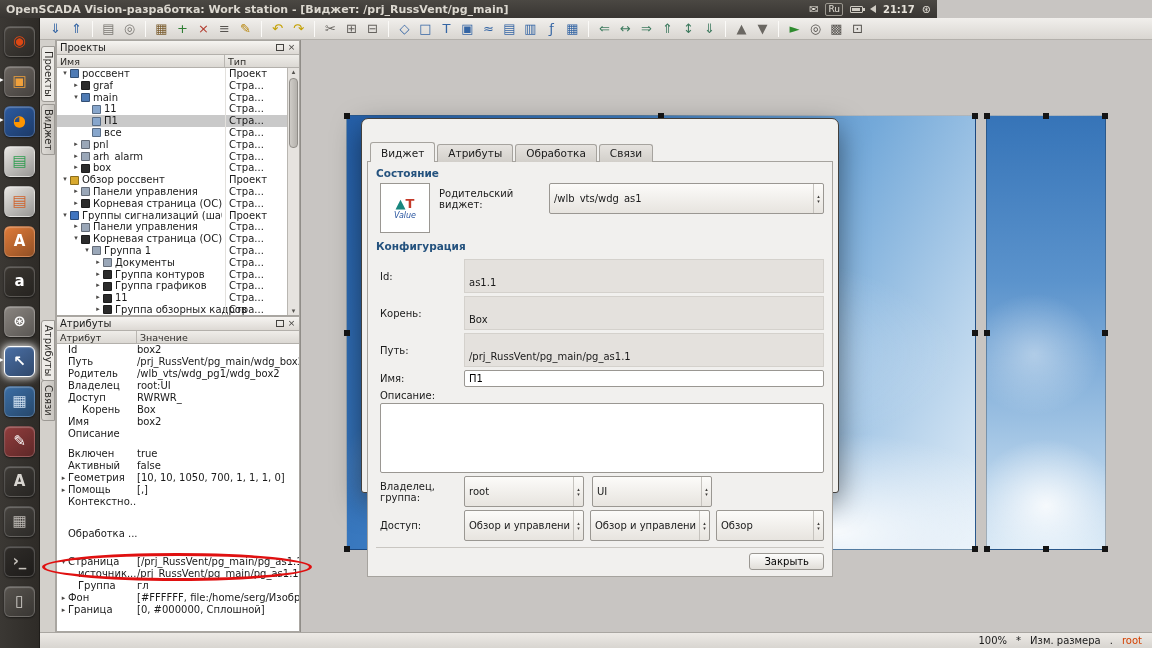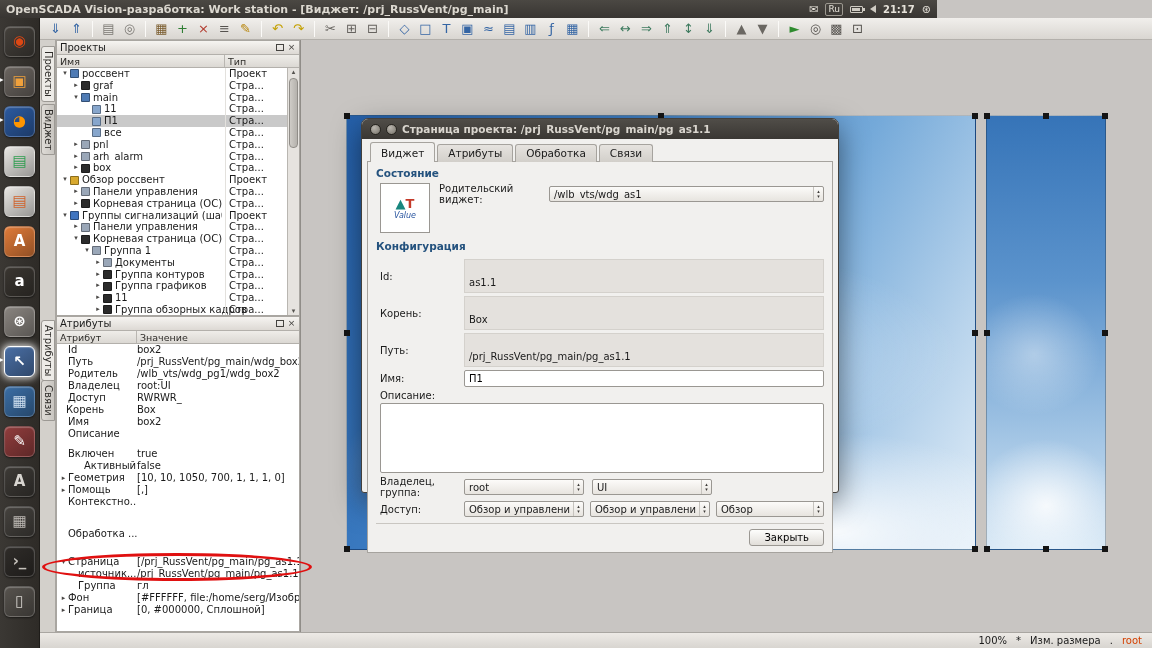--- a/index.html
+++ b/index.html
@@ -117,21 +117,21 @@
   .wicon-art { font-size:13px; line-height:14px; }
   .wi-tri { color:#18867e; } .wi-t { color:#c43a2a; font-weight:bold; }
   .wicon-lbl { font-size:8px; font-style:italic; color:#2a56a0; }
   .statecol { flex:1; display:flex; flex-direction:column; gap:4px; }
   .frow { display:flex; align-items:center; }
   .frow.cfg { margin:3px 0 0 4px; }
   .slabel { flex:0 0 110px; }
   .clabel { flex:0 0 84px; }
   .cb { width:13px; height:13px; background:#fff; border:1px solid #8a8781; border-radius:2px; position:relative; }
   .cb.checked::after { content:"✓"; position:absolute; left:1px; top:-2px; font-size:12px; font-weight:bold; color:#d0421f; }
-  .combo { display:flex; align-items:center; height:16px; border:1px solid #9a9792; border-radius:2px;
+  .combo { display:flex; align-items:center; height:31px; border:1px solid #9a9792; border-radius:2px;
     background:linear-gradient(#fcfbf9,#e7e4df); padding-left:4px; }
   .combo.grow { flex:1; }
   .w130 { width:130px; } .w120 { width:120px; } .w112 { width:112px; }
   .cval { flex:1; overflow:hidden; white-space:nowrap; }
   .carr { display:flex; flex-direction:column; align-items:center; justify-content:center; width:10px; border-left:1px solid #c6c3be;
     font-size:5px; line-height:5px; color:#3c3a37; align-self:stretch; margin-left:3px; }
   .ro { flex:1; height:14px; line-height:14px; background:#e4e1dd; border:1px solid #d4d1cc; padding:16px 4px; overflow:hidden; white-space:nowrap; }
   .inp { flex:1; height:17px; background:#fff; border:1px solid #9a9792; border-radius:2px; padding:0 4px; font-size:10px; font-family:"DejaVu Sans",sans-serif; }
   .descwrap { flex:1; display:flex; margin:2px 0 0 4px; min-height:70px; }
   .txt { flex:1; background:#fff; border:1px solid #9a9792; border-radius:2px; resize:none; font-family:"DejaVu Sans",sans-serif; font-size:10px; }
@@ -554,21 +554,21 @@
           <span class="avalue">root:UI</span>
         </div>
         <div class="arow" style="height: 12px; line-height: 12px;">
           <span class="acell1" style="padding-left: 2px;">
             <span class="aexp"></span>
             <span>Доступ</span>
           </span>
           <span class="avalue">RWRWR_</span>
         </div>
         <div class="arow" style="height: 12px; line-height: 12px;">
-          <span class="acell1" style="padding-left: 0; text-align: center;">
+          <span class="acell1" style="padding-left: 16px; text-align: center;">
             <span class="aexp"></span>
             <span>Корень</span>
           </span>
           <span class="avalue">Box</span>
         </div>
         <div class="arow" style="height: 12px; line-height: 12px;">
           <span class="acell1" style="padding-left: 2px;">
             <span class="aexp"></span>
             <span>Имя</span>
           </span>
@@ -582,21 +582,21 @@
           <span class="avalue"></span>
         </div>
         <div class="arow" style="height: 12px; line-height: 12px;">
           <span class="acell1" style="padding-left: 2px;">
             <span class="aexp"></span>
             <span>Включен</span>
           </span>
           <span class="avalue">true</span>
         </div>
         <div class="arow" style="height: 12px; line-height: 12px;">
-          <span class="acell1" style="padding-left: 18px; text-align: center;">
+          <span class="acell1" style="padding-left: 2px; text-align: center;">
             <span class="aexp"></span>
             <span>Активный</span>
           </span>
           <span class="avalue">false</span>
         </div>
         <div class="arow" style="height: 12px; line-height: 12px;">
           <span class="acell1" style="padding-left: 2px;">
             <span class="aexp">▸</span>
             <span>Геометрия</span>
           </span>
@@ -679,25 +679,20 @@
       <span class="handle h-n"></span>
       <span class="handle h-ne"></span>
       <span class="handle h-w"></span>
       <span class="handle h-e"></span>
       <span class="handle h-sw"></span>
       <span class="handle h-s"></span>
       <span class="handle h-se"></span>
     </div>
 
     <div class="dialog">
-      <div class="dtitle">
-        <span class="wbtn"></span>
-        <span class="wbtn"></span>
-        <span class="dtext">Страница проекта: /prj_RussVent/pg_main/pg_as1.1</span>
-      </div>
       <div class="dbody">
         <div class="dtabs">
           <span class="dtab active">Виджет</span>
           <span class="dtab">Атрибуты</span>
           <span class="dtab">Обработка</span>
           <span class="dtab">Связи</span>
         </div>
         <div class="dpane">
           <div class="dsection">Состояние</div>
           <div class="staterow">

